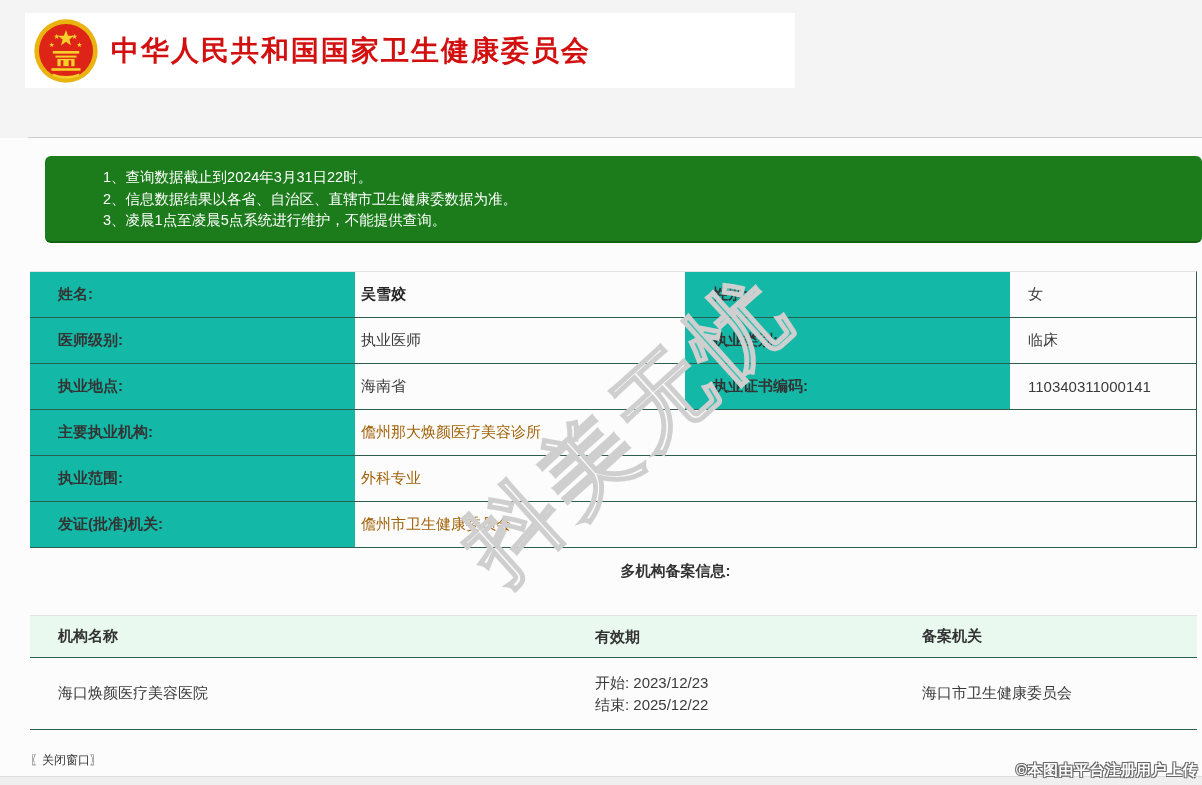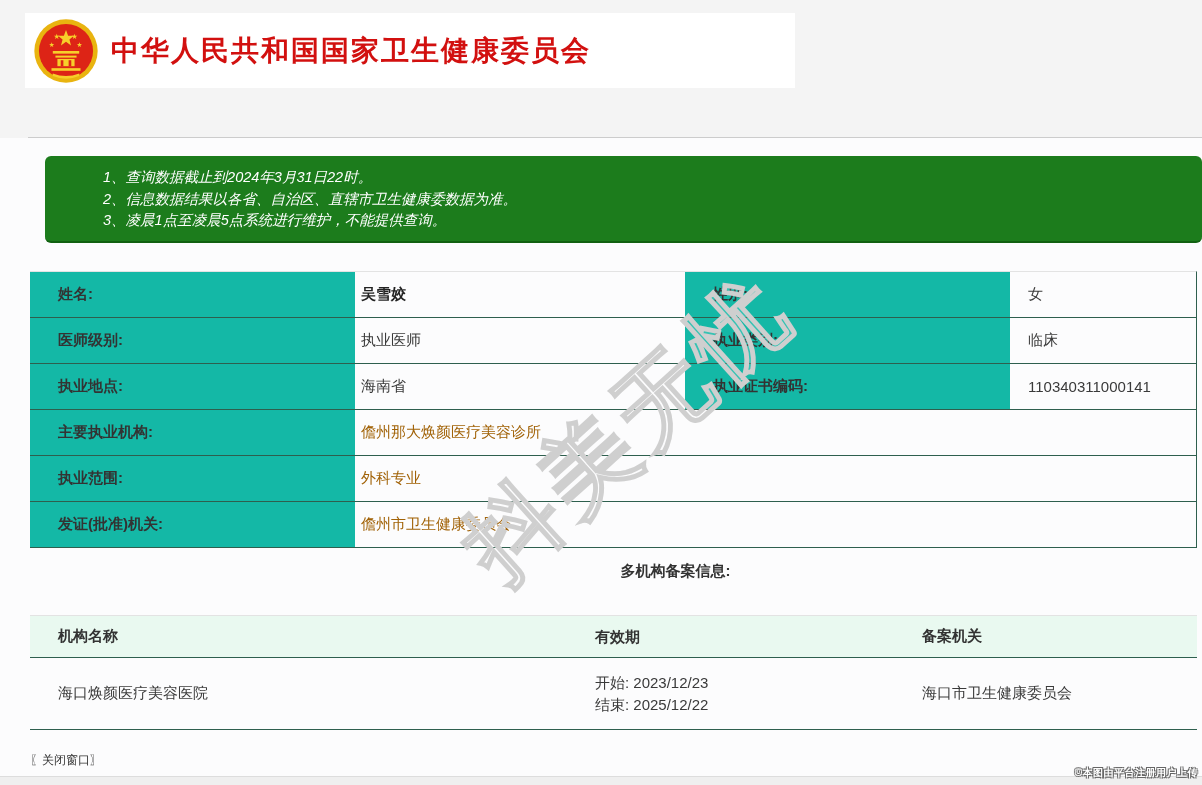--- a/index.html
+++ b/index.html
@@ -32,21 +32,21 @@
   .content {
     position:absolute; left:0; top:138px; width:1202px; height:639px;
     background:#fcfcfd;
   }
   
   .notice {
     position:absolute; left:45px; top:18px; width:1157px; height:87px;
     box-sizing:border-box; background:#1c7c1c;
     border-bottom:2px solid #116111; border-radius:6px;
     padding:11px 20px 0 58px; color:#ffffff;
-    font-size:14.5px; line-height:21.5px;font-style:italic;
+    font-size:14.5px; line-height:21.5px;
   }
   
   .info-table {
     position:absolute; left:30px; top:133px; width:1167px;
     border-right:1px solid #2e5f4e; border-top:1px solid #e3e3e3;
     box-sizing:border-box;
   }
   .irow { display:flex; height:46px; border-bottom:1px solid #2e5f4e; box-sizing:border-box; }
   .c-label, .c-label2 {
     width:325px; background:#14b8a6; font-weight:bold; font-size:15px;
@@ -85,21 +85,21 @@
   .watermark {
     position:absolute; left:368px; top:378px; width:520px; height:100px;
     font-size:92px; font-weight:bold; line-height:100px; text-align:center;
     letter-spacing:8px; transform:rotate(-42deg);
     color:rgba(255,255,255,0.15);
     -webkit-text-stroke:2px #cfcfcf;
     pointer-events:none; z-index:50; white-space:nowrap;
   }
   .copyright {
     position:absolute; right:4px; bottom:5px;
-    font-size:10px; font-weight:bold; color:#ffffff; letter-spacing:0.5px;
+    font-size:15px; font-weight:bold; color:#ffffff; letter-spacing:0.5px;
     text-shadow:-1px -1px 0 #666,1px -1px 0 #666,-1px 1px 0 #666,1px 1px 0 #666;
     z-index:60;
   }
 </style>
 </head>
 <body>
 
 <div class="page">
 
   <div class="header-panel">

